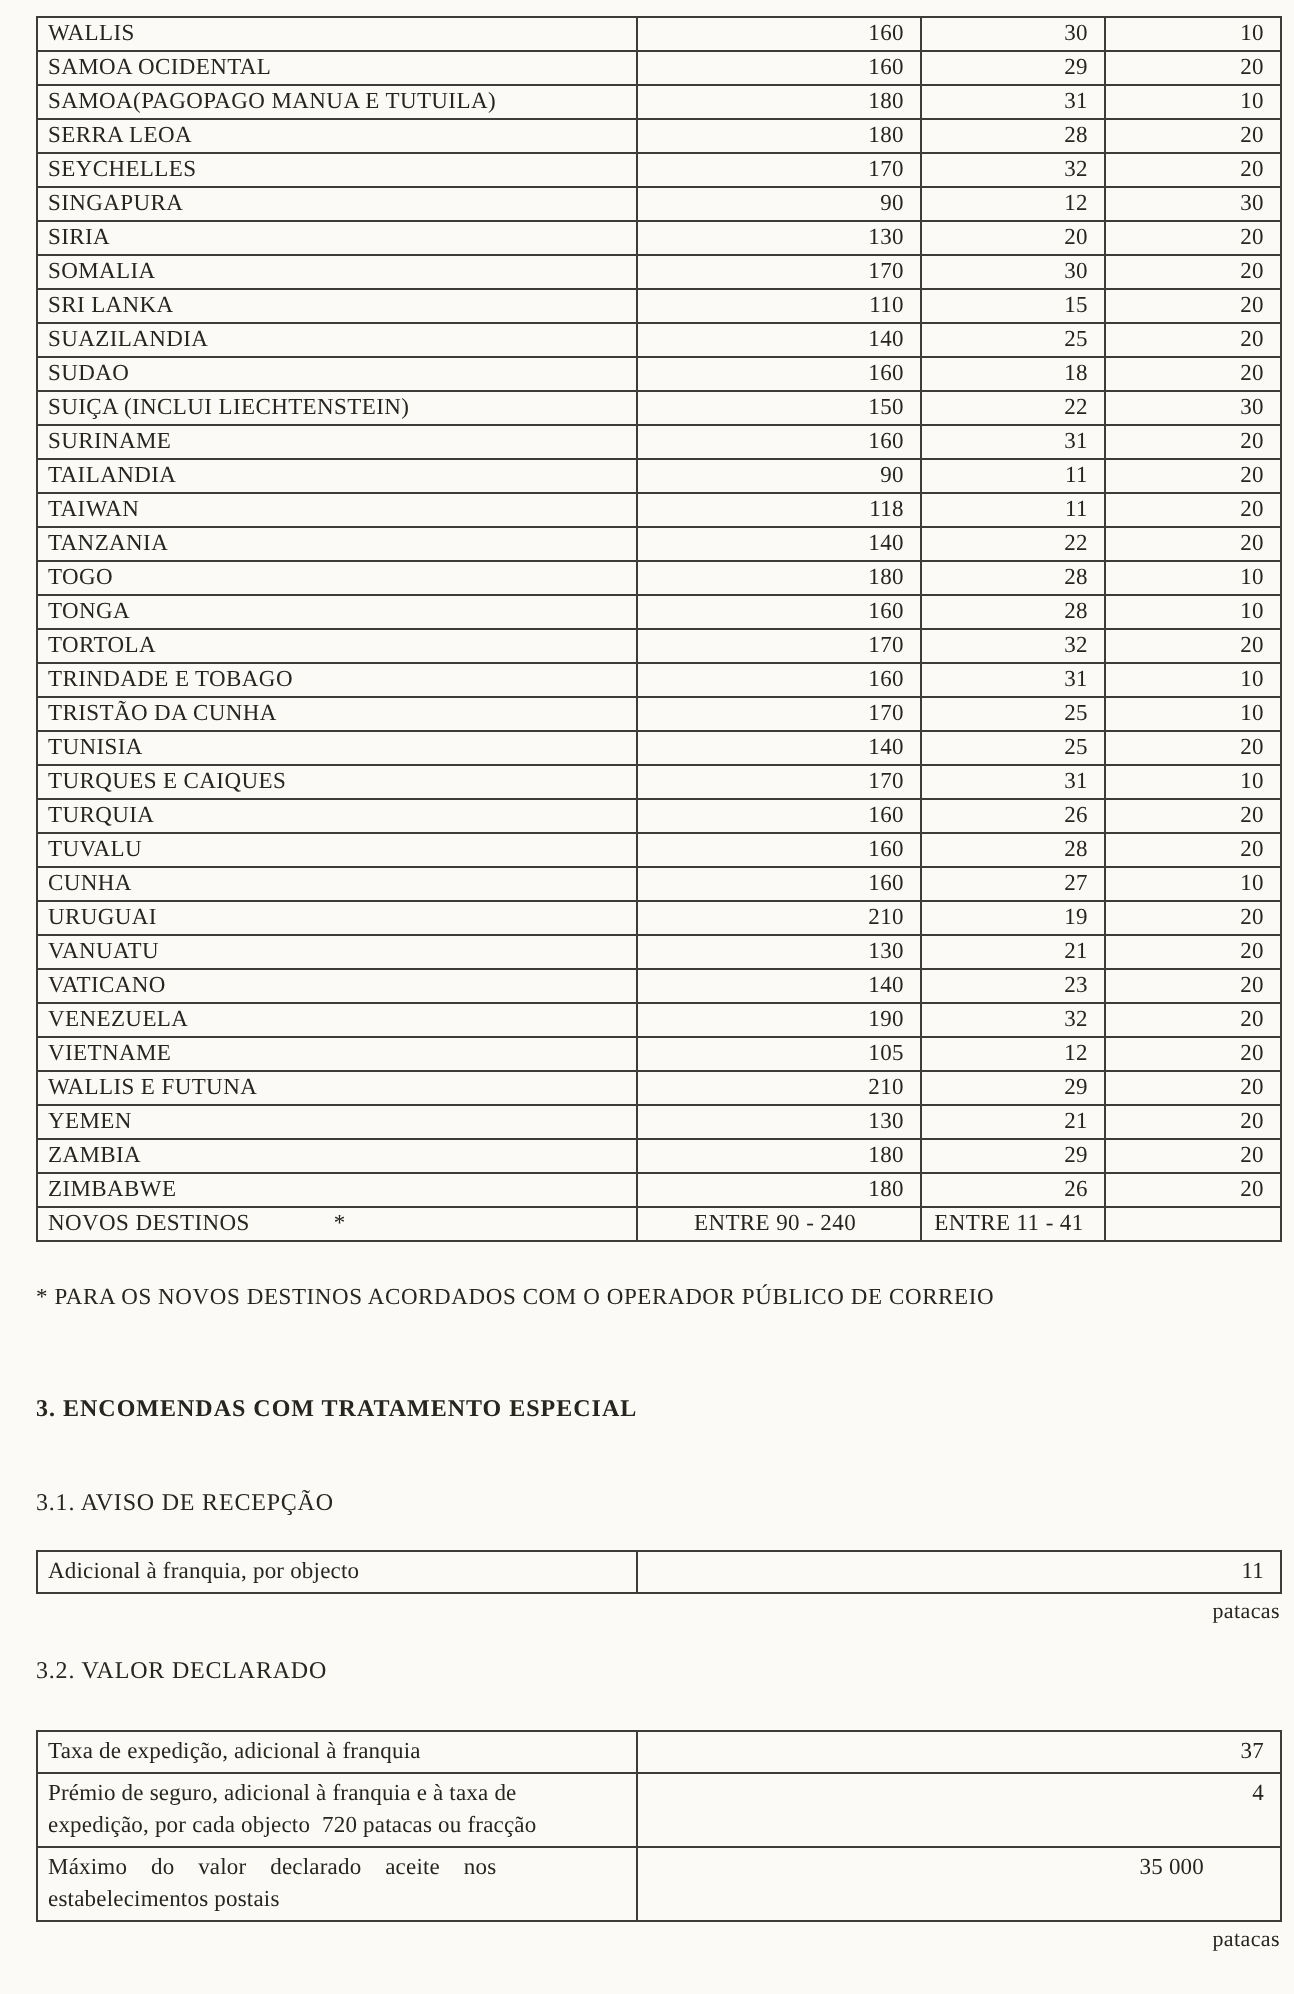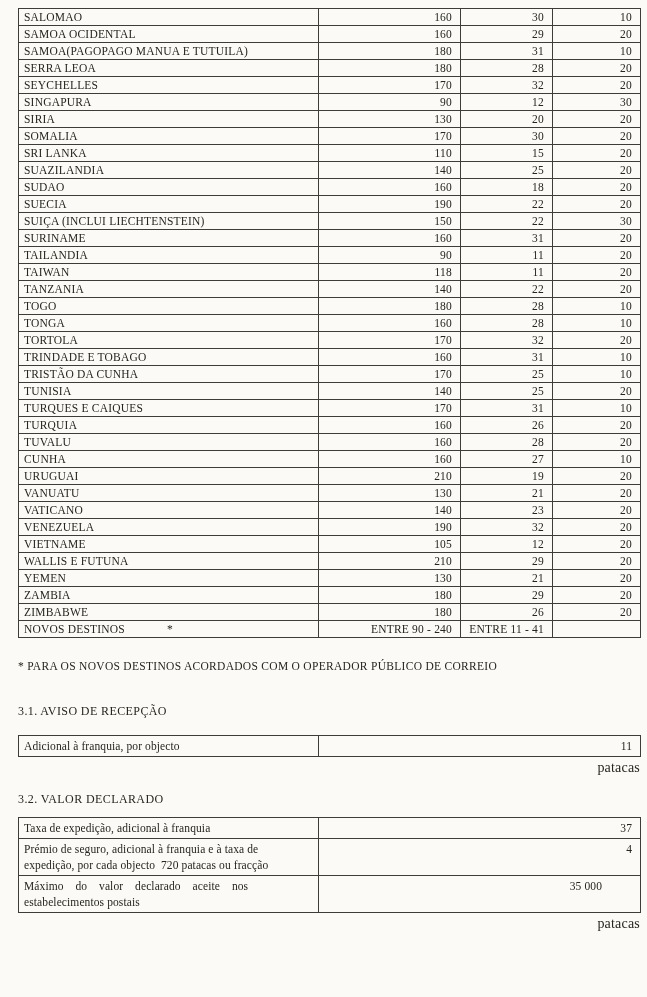--- a/index.html
+++ b/index.html
@@ -21,21 +21,21 @@
     border: 1px solid #3d3c38;
     font-size: 11.5px;
     line-height: 15px;
     height: 17px;
     padding: 0 8px 0 5px;
     white-space: nowrap;
     overflow: hidden;
     letter-spacing: 0.2px;
   }
   .rates-table td.num { text-align: right; }
-  .rates-table td.entre { text-align: right; padding-left: 4px; }
+  .rates-table td.entre { text-align: center; padding-left: 4px; }
   .star { margin-left: 42px; }
   .footnote {
     margin-top: 22px;
     font-size: 11.5px;
     letter-spacing: 0.3px;
     width: 622px;
   }
   .h-section {
     margin-top: 42px;
     font-size: 12px;
@@ -52,47 +52,47 @@
   .small-table td {
     border: 1px solid #3d3c38;
     font-size: 11.5px;
     line-height: 16px;
     padding: 2px 8px 2px 5px;
     vertical-align: top;
     letter-spacing: 0.1px;
   }
   .small-table .lbl { white-space: pre-wrap; }
   .small-table .val { text-align: right; }
-  .vd-table { margin-top: 10px; }
+  .vd-table { margin-top: 22px; }
   .vd-table tr:last-child .val { padding-right: 38px; }
   .unit {
     width: 622px;
     text-align: right;
-    font-size: 14px;
+    font-size: 11px;
     margin-top: 3px;
     letter-spacing: 0.2px;
   }
   .h-32 { margin-top: 16px; }
 </style>
 </head>
 <body>
 
 <div class="page">
 
   <table class="rates-table">
     <colgroup>
       <col style="width:300px">
       <col style="width:142px">
       <col style="width:92px">
       <col style="width:88px">
     </colgroup>
     <tbody>
 
         <tr>
-          <td class="name">SALOMAO</td>
+          <td class="name">WALLIS</td>
           <td class="num">160</td>
           <td class="num">30</td>
           <td class="num">10</td>
         </tr>
 
         <tr>
           <td class="name">SAMOA OCIDENTAL</td>
           <td class="num">160</td>
           <td class="num">29</td>
           <td class="num">20</td>
@@ -155,26 +155,20 @@
           <td class="num">20</td>
         </tr>
 
         <tr>
           <td class="name">SUDAO</td>
           <td class="num">160</td>
           <td class="num">18</td>
           <td class="num">20</td>
         </tr>
 
-        <tr>
-          <td class="name">SUECIA</td>
-          <td class="num">190</td>
-          <td class="num">22</td>
-          <td class="num">20</td>
-        </tr>
 
         <tr>
           <td class="name">SUIÇA (INCLUI LIECHTENSTEIN)</td>
           <td class="num">150</td>
           <td class="num">22</td>
           <td class="num">30</td>
         </tr>
 
         <tr>
           <td class="name">SURINAME</td>
@@ -342,20 +336,21 @@
         <td class="name"><span>NOVOS DESTINOS</span><span class="star">*</span></td>
         <td class="entre">ENTRE 90 - 240</td>
         <td class="entre">ENTRE 11 - 41</td>
         <td class="num"></td>
       </tr>
     </tbody>
   </table>
 
   <div class="footnote">* PARA OS NOVOS DESTINOS ACORDADOS COM O OPERADOR PÚBLICO DE CORREIO</div>
 
+  <div class="h-section">3. ENCOMENDAS COM TRATAMENTO ESPECIAL</div>
 
   <div class="h-sub">3.1. AVISO DE RECEPÇÃO</div>
 
   <table class="small-table">
     <colgroup>
       <col style="width:300px">
       <col style="width:322px">
     </colgroup>
     <tbody>
       <tr>

